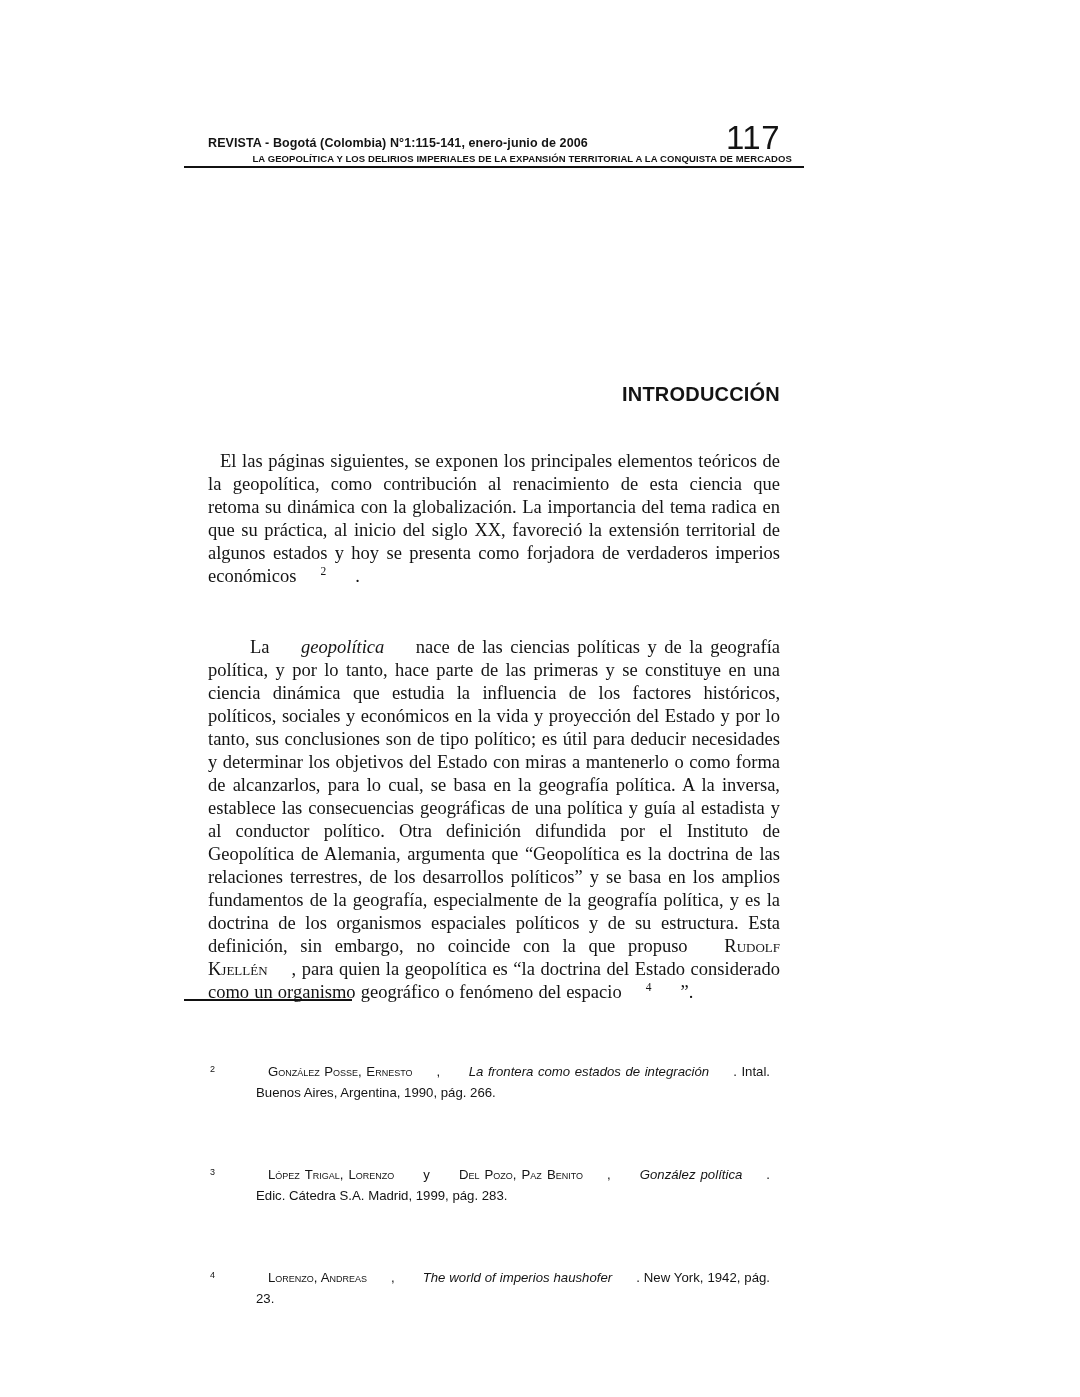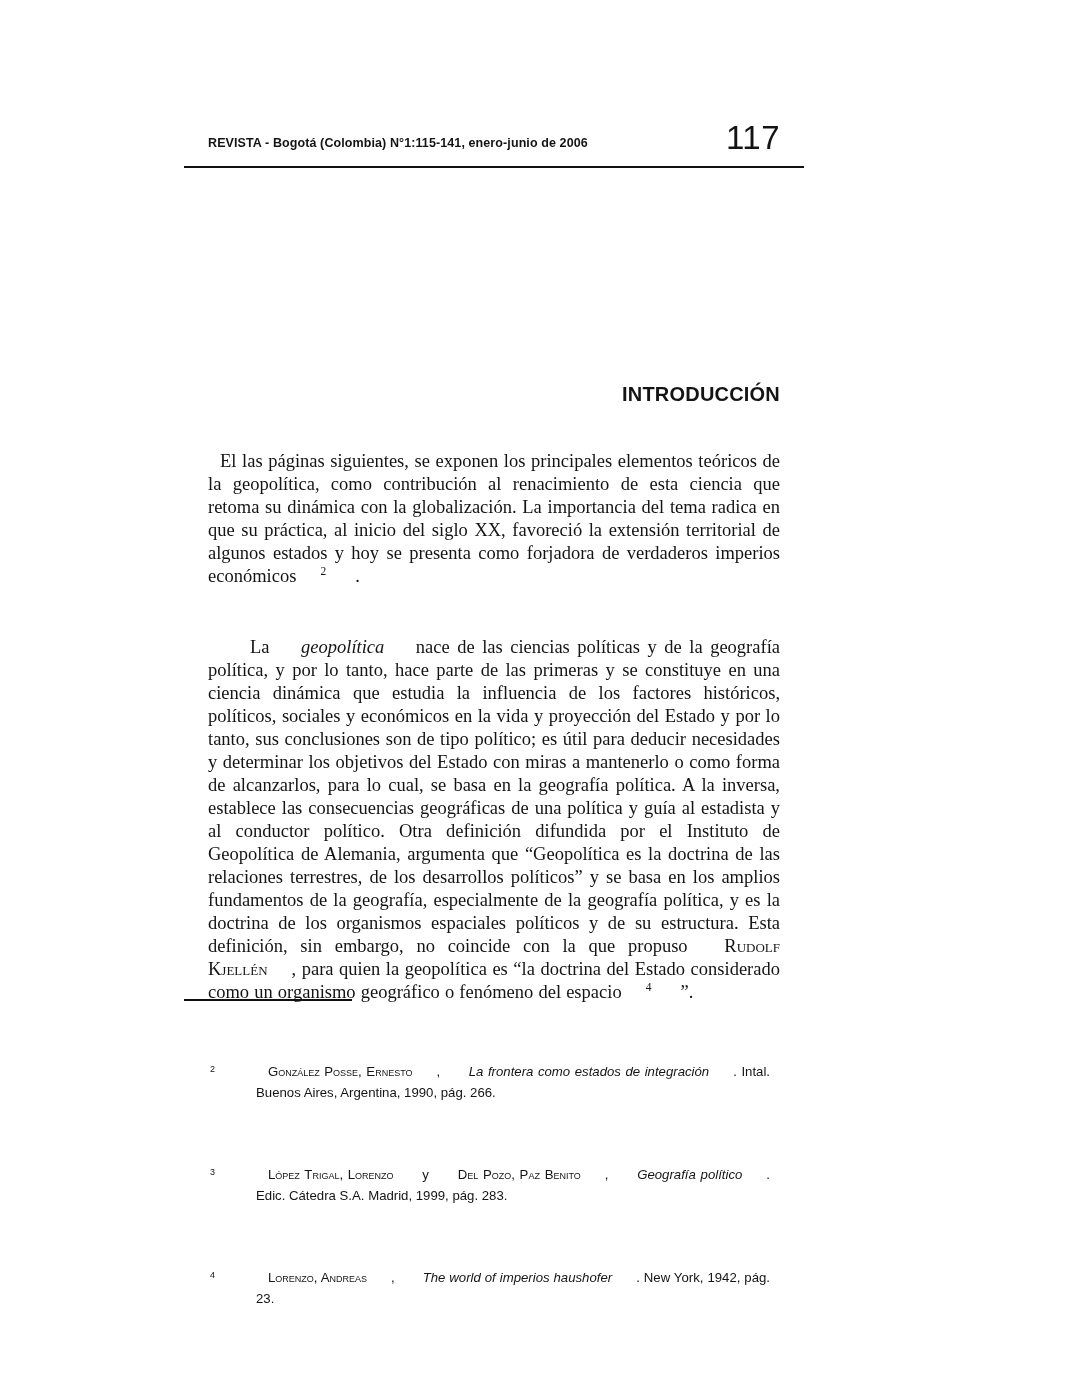--- a/index.html
+++ b/index.html
@@ -81,37 +81,38 @@
 </head>
 <body>
 
 <div class="page">
 
   <header class="page-header">
     <span class="journal-line">REVISTA - Bogotá (Colombia) N°1:115-141, enero-junio de 2006</span>
     <span class="page-number">117</span>
   </header>
 
+  <div class="running-title">LA GEOPOLÍTICA Y LOS DELIRIOS IMPERIALES DE LA EXPANSIÓN TERRITORIAL A LA CONQUISTA DE MERCADOS</div>
 
   <main class="article-body">
     <h1 class="section-heading">INTRODUCCIÓN</h1>
     <p class="para"><span>El las páginas siguientes, se exponen los principales elementos teóricos de la geopolítica, como contribución al renacimiento de esta ciencia que retoma su dinámica con la globalización. La importancia del tema radica en que su práctica, al inicio del siglo XX, favoreció la extensión territorial de algunos estados y hoy se presenta como forjadora de verdaderos imperios económicos</span><sup>2</sup><span> .</span></p>
     <p class="para indent"><span>La </span><i>geopolítica</i><span> nace de las ciencias políticas y de la geografía política, y por lo tanto, hace parte de las primeras y se constituye en una ciencia dinámica que estudia la influencia de los factores históricos, políticos, sociales y económicos en la vida y proyección del Estado y por lo tanto, sus conclusiones son de tipo político; es útil para deducir necesidades y determinar los objetivos del Estado con miras a mantenerlo o como forma de alcanzarlos, para lo cual, se basa en la geografía política. A la inversa, establece las consecuencias geográficas de una política y guía al estadista y al conductor político. Otra definición difundida por el Instituto de Geopolítica de Alemania, argumenta que “Geopolítica es la doctrina de las relaciones terrestres, de los desarrollos políticos” y se basa en los amplios fundamentos de la geografía, especialmente de la geografía política, y es la doctrina de los organismos espaciales políticos y de su estructura. Esta definición, sin embargo, no coincide con la que propuso </span><span class="sc">Rudolf Kjellén</span><span>, para quien la geopolítica es “la doctrina del Estado considerado como un organismo geográfico o fenómeno del espacio</span><sup>4</sup><span> ”.</span></p>
   </main>
 
   <div class="fn-divider"></div>
 
   <section class="footnotes">
     <div class="footnote">
       <span class="fn-marker">2</span>
       <span class="fn-text"><span class="sc">González Posse, Ernesto</span><span>, </span><i>La frontera como estados de integración</i><span>. Intal. Buenos Aires, Argentina, 1990, pág. 266.</span></span>
     </div>
     <div class="footnote">
       <span class="fn-marker">3</span>
-      <span class="fn-text"><span class="sc">López Trigal, Lorenzo</span><span> y </span><span class="sc">Del Pozo, Paz Benito</span><span>, </span><i>Geografía político</i><span>. Edic. Cátedra S.A. Madrid, 1999, pág. 283.</span></span>
+      <span class="fn-text"><span class="sc">López Trigal, Lorenzo</span><span> y </span><span class="sc">Del Pozo, Paz Benito</span><span>, </span><i>González política</i><span>. Edic. Cátedra S.A. Madrid, 1999, pág. 283.</span></span>
     </div>
     <div class="footnote">
       <span class="fn-marker">4</span>
       <span class="fn-text"><span class="sc">Lorenzo, Andreas</span><span>, </span><i>The world of imperios haushofer</i><span>. New York, 1942, pág. 23.</span></span>
     </div>
   </section>
 
 </div>
 
 </body></html>

